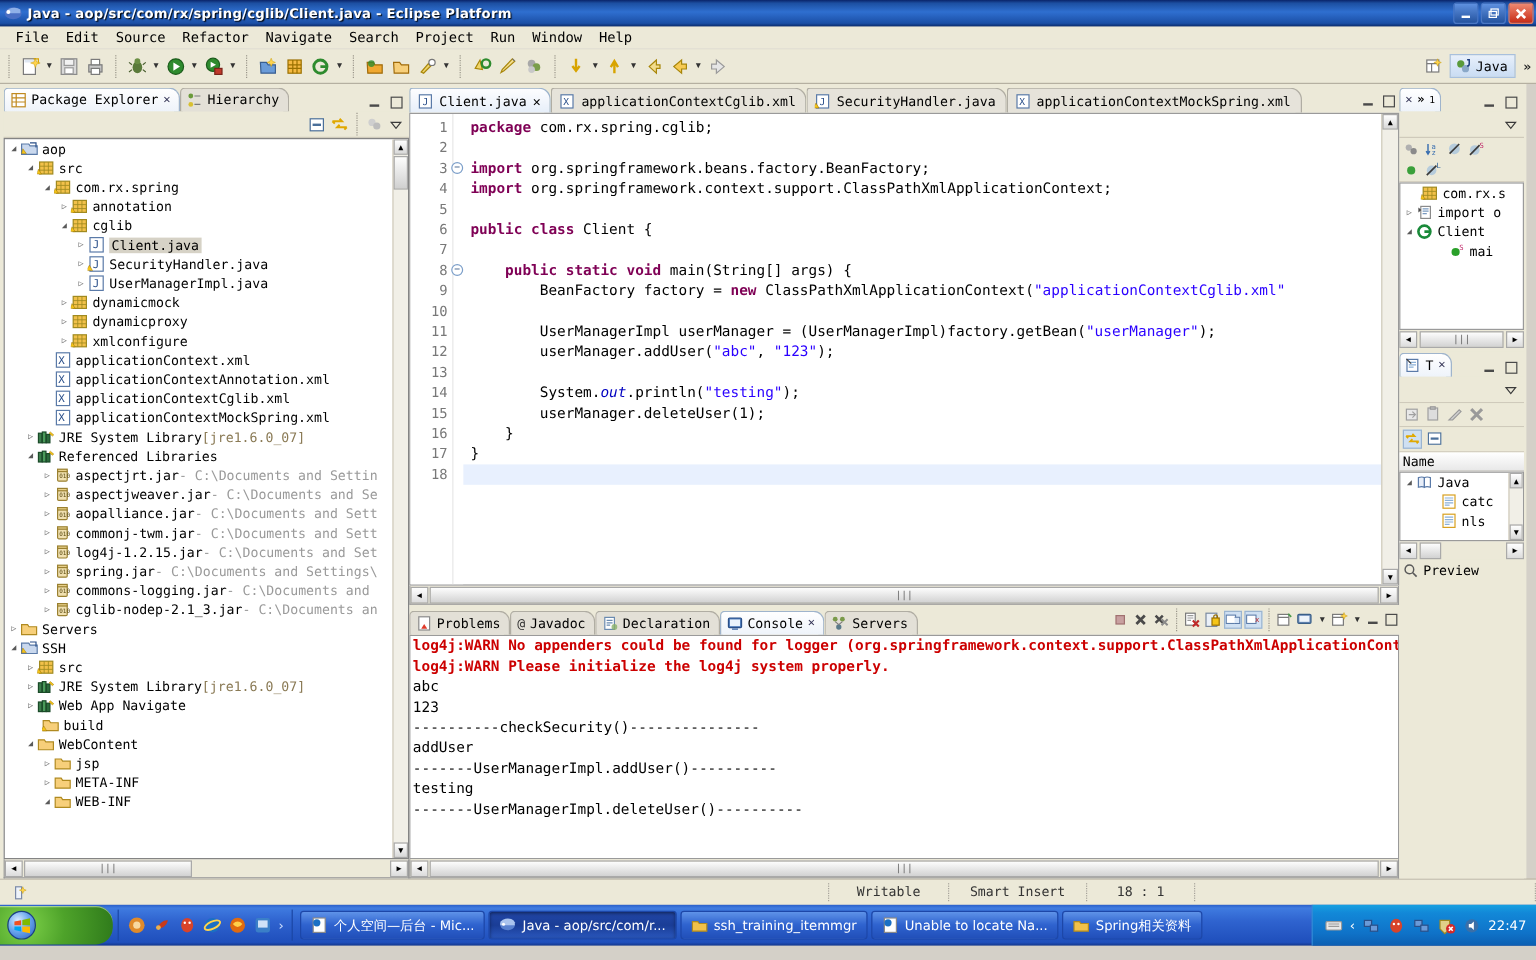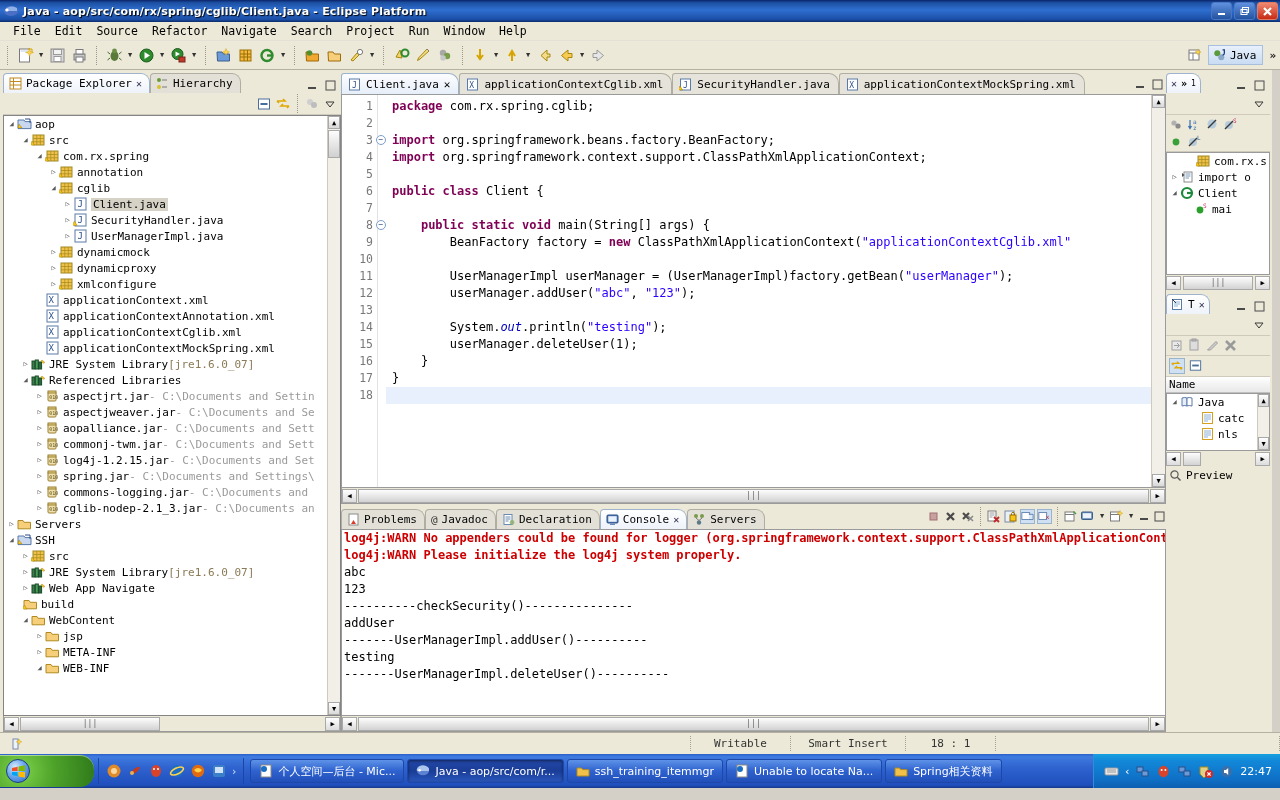--- a/index.html
+++ b/index.html
@@ -831,21 +831,21 @@
             <span class="ti">
               <svg width="15" height="14" viewBox="0 0 15 14">
                 <rect x="1" y="4" width="3" height="8" fill="#3a7a4a" stroke="#1a4a28"></rect>
                 <rect x="4.3" y="3" width="3" height="9" fill="#4a9a5a" stroke="#1a4a28"></rect>
                 <rect x="7.6" y="5" width="3" height="7" fill="#2a6a3a" stroke="#1a4a28"></rect>
                 <path d="M11 3 l2.8 2.4 l-1.1 1 l-2.8-2.4z" fill="#f5c518" stroke="#9a7000" stroke-width=".4"></path>
               </svg>
             </span>
             <span class="lbl">Web App Navigate</span>
           </div>
-          <div class="trow" style="padding-left: 8px;">
+          <div class="trow" style="padding-left: 20px;">
             <span class="arrow"></span>
             <span class="ti">
               <svg width="15" height="14" viewBox="0 0 15 14">
                 <path d="M1 3.5 h5 l1.2 1.8 h6.3 v6.5 h-12.5z" fill="#f7cf7a" stroke="#b08a20"></path>
                 <path d="M1.5 8 l2.4 4 h-4.8z" fill="#f5c518" stroke="#9a7000" stroke-width=".4"></path>
               </svg>
             </span>
             <span class="lbl">build</span>
           </div>
           <div class="trow" style="padding-left: 16px;">
@@ -1204,21 +1204,21 @@
             <svg width="15" height="15" viewBox="0 0 15 15">
                 <circle cx="6" cy="8" r="4" fill="#8ab4e0" opacity=".55"></circle>
                 <path d="M2 12 L10 4" stroke="#3a3a3a" stroke-width="1.4"></path>
                 <text x="10" y="6" font-size="6" fill="#2a5f9a" font-family="monospace">L</text>
               </svg>
           </span>
         </div>
       </div>
       <div class="viewbody">
         <div id="outlinerows">
-            <div class="minirow" style="padding-left: 18px;">
+            <div class="minirow" style="padding-left: 6px;">
               <span style="width: 11px; font-size: 7px; color: rgb(90, 90, 90); text-align: center;"></span>
               <span style="width: 15px; height: 14px; margin-right: 3px;">
                 <svg width="15" height="14" viewBox="0 0 15 14">
                   <rect x="2" y="2" width="11" height="10" fill="#f2c14a" stroke="#a08a20"></rect>
                   <path d="M2 5.5 h11 M2 8.8 h11 M5.8 2 v10 M9.3 2 v10" stroke="#a08a20" stroke-width=".7"></path>
                   <path d="M1 8 l2.6 4 h-4z" fill="#f5c518" stroke="#9a7000" stroke-width=".4"></path>
                 </svg>
               </span>
               <span>com.rx.s</span>
             </div>
@@ -1236,21 +1236,21 @@
             <div class="minirow" style="padding-left: 2px;">
               <span style="width: 11px; font-size: 7px; color: rgb(90, 90, 90); text-align: center;">◢</span>
               <span style="width: 15px; height: 14px; margin-right: 3px;">
                 <svg width="15" height="14" viewBox="0 0 15 14">
                   <circle cx="7" cy="7" r="5" fill="none" stroke="#1a8a3a" stroke-width="2.2"></circle>
                   <path d="M7 7 h4" stroke="#1a8a3a" stroke-width="2.2"></path>
                 </svg>
               </span>
               <span>Client</span>
             </div>
-            <div class="minirow" style="padding-left: 16px;">
+            <div class="minirow" style="padding-left: 4px; justify-content: center;">
               <span style="width: 11px; font-size: 7px; color: rgb(90, 90, 90); text-align: center;"></span>
               <span style="width: 15px; height: 14px; margin-right: 3px;">
                 <svg width="15" height="14" viewBox="0 0 15 14">
                   <circle cx="6" cy="8" r="3.4" fill="#2aa02a"></circle>
                   <text x="9" y="6" font-size="6" fill="#c02a6a" font-family="monospace">S</text>
                 </svg>
               </span>
               <span>mai</span>
             </div>
           </div>

